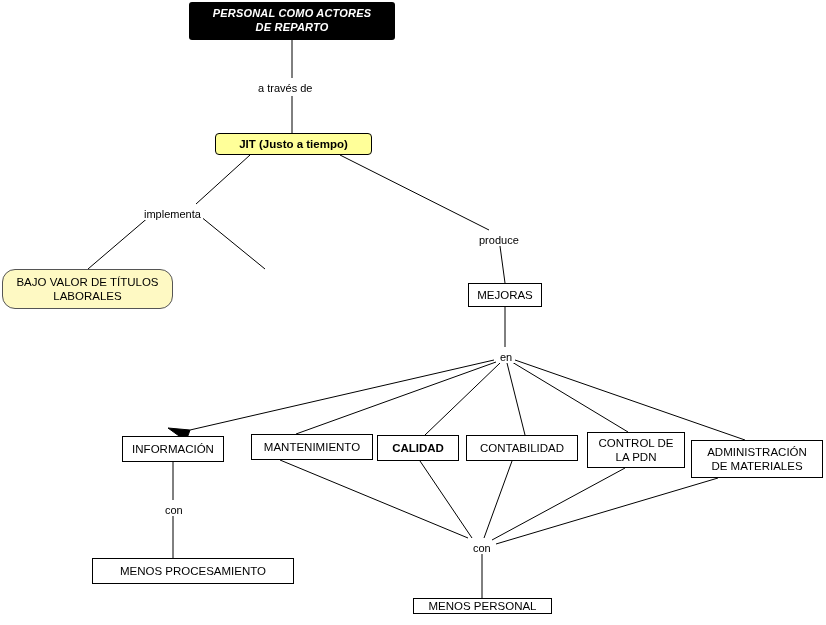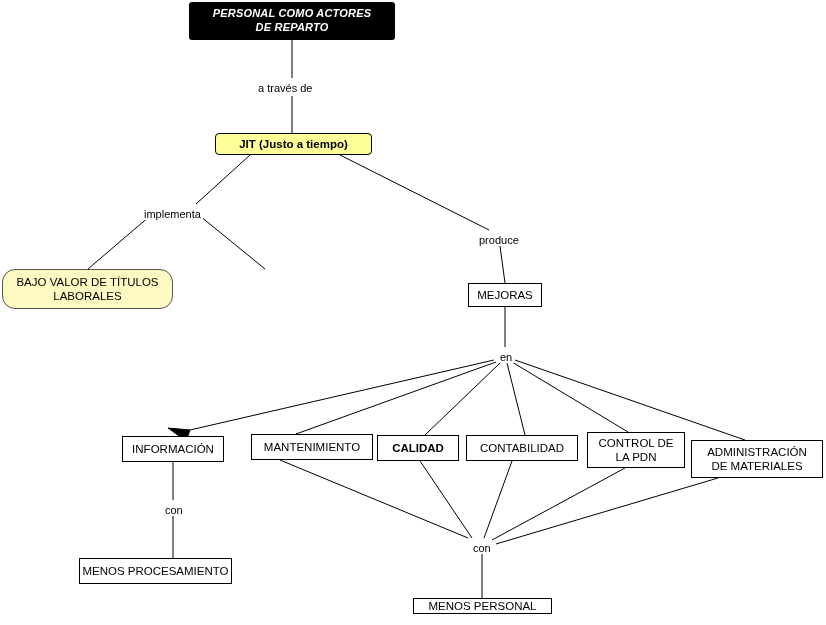--- a/index.html
+++ b/index.html
@@ -146,21 +146,21 @@
   <div class="node node-round" style="left:587px; top:432px; width:98px; height:36px;">
     <span>CONTROL DE
 LA PDN</span>
   </div>
 
   <div class="node node-round" style="left:691px; top:440px; width:132px; height:38px;">
     <span>ADMINISTRACIÓN
 DE MATERIALES</span>
   </div>
 
-  <div class="node node-round" style="left:79px; top:558px; width:153px; height:26px;">
+  <div class="node node-round" style="left:92px; top:558px; width:202px; height:26px;">
     <span>MENOS PROCESAMIENTO</span>
   </div>
 
   <div class="node node-round" style="left:413px; top:598px; width:139px; height:16px;">
     <span>MENOS PERSONAL</span>
   </div>
 
   <div class="link-label" style="left:256px; top:82px;">a través de</div>
   <div class="link-label" style="left:142px; top:208px;">implementa</div>
   <div class="link-label" style="left:477px; top:234px;">produce</div>

